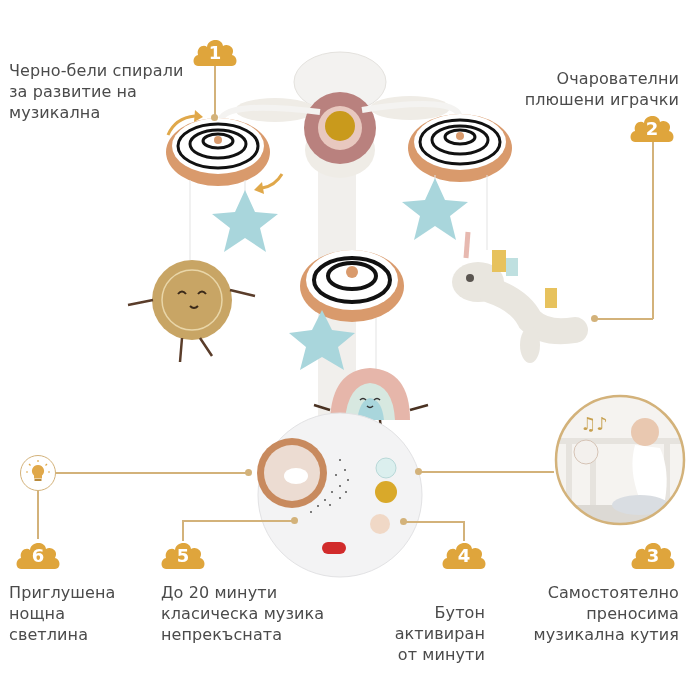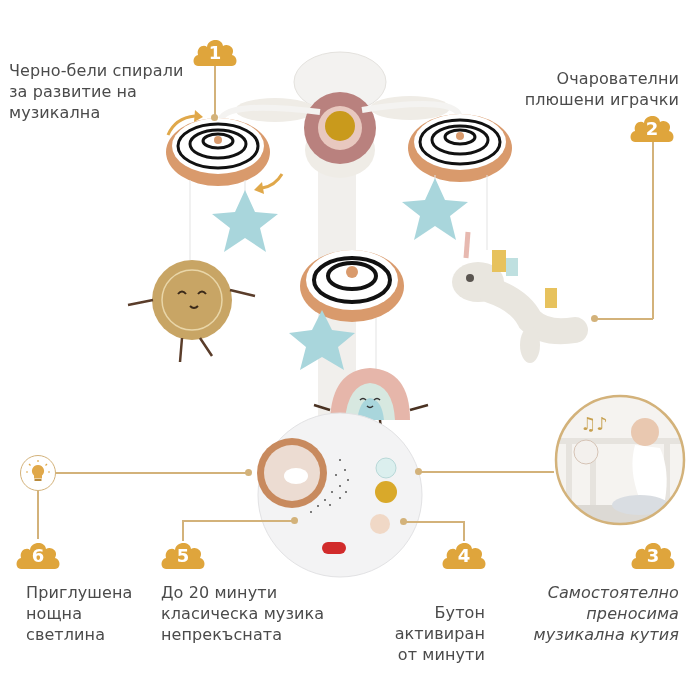--- a/index.html
+++ b/index.html
@@ -229,32 +229,32 @@
 
 <div class="label" style="left:9px; top:24px;margin-top:36px;">
   <span>Черно-бели спирали</span>
   <span>за развитие на</span>
   <span>музикална</span>
 </div>
 <div class="label right" style="right:21px; top:68px;">
   <span>Очарователни</span>
   <span>плюшени играчки</span>
 </div>
-<div class="label right" style="right:21px; top:582px;font-style:italic;">
+<div class="label right" style="right:21px; top:582px;">
   <span>Самостоятелно</span>
   <span>преносима</span>
   <span>музикална кутия</span>
 </div>
 <div class="label right" style="right:215px; top:582px;margin-top:20px;">
   <span>Бутон</span>
   <span>активиран</span>
   <span>от минути</span>
 </div>
 <div class="label" style="left:161px; top:582px;">
   <span>До 20 минути</span>
   <span>класическа музика</span>
   <span>непрекъсната</span>
 </div>
-<div class="label" style="left:9px; top:582px;margin-left:17px;">
+<div class="label" style="left:9px; top:582px;">
   <span>Приглушена</span>
   <span>нощна</span>
   <span>светлина</span>
 </div>
 
 </body></html>

